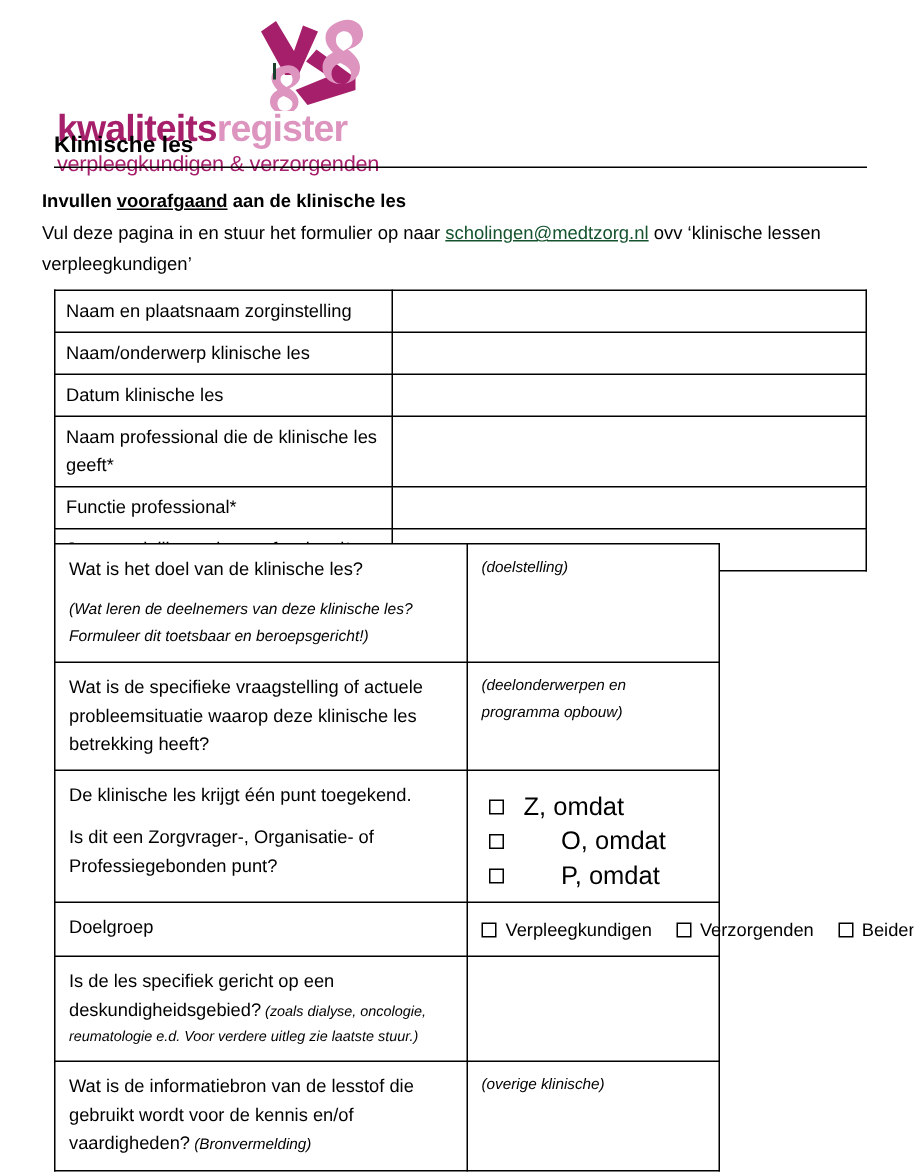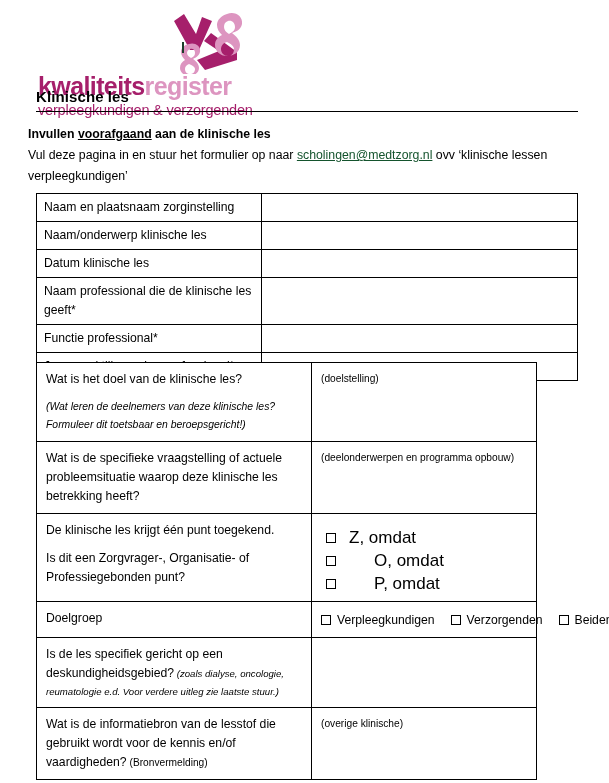--- a/index.html
+++ b/index.html
@@ -109,36 +109,37 @@
   #table-info {
     left: 36px;
     top: 193px;
     width: 542px;
   }
   #table-info td.lbl { width: 211px; }
 
   #table-questions {
     left: 36px;
     top: 362px;
-    width: 501px;
+    width: 444px;
   }
   #table-questions td.lbl { width: 257px; }
   #table-questions td { padding: 7px 8px 7px 9px; }
 
   .note {
     font-style: italic;
     font-size: 10.4px;
     line-height: 18px;
   }
   .note-sm {
     font-style: italic;
     font-size: 9.6px;
     line-height: 17px;
   }
   .hint {
+    font-style: italic;
     font-size: 10.2px;
     line-height: 18px;
   }
   .spacer-line { height: 9px; }
 
   
   .cb-list { margin-top: 6px; }
   .cb-row {
     display: flex;
     align-items: center;

